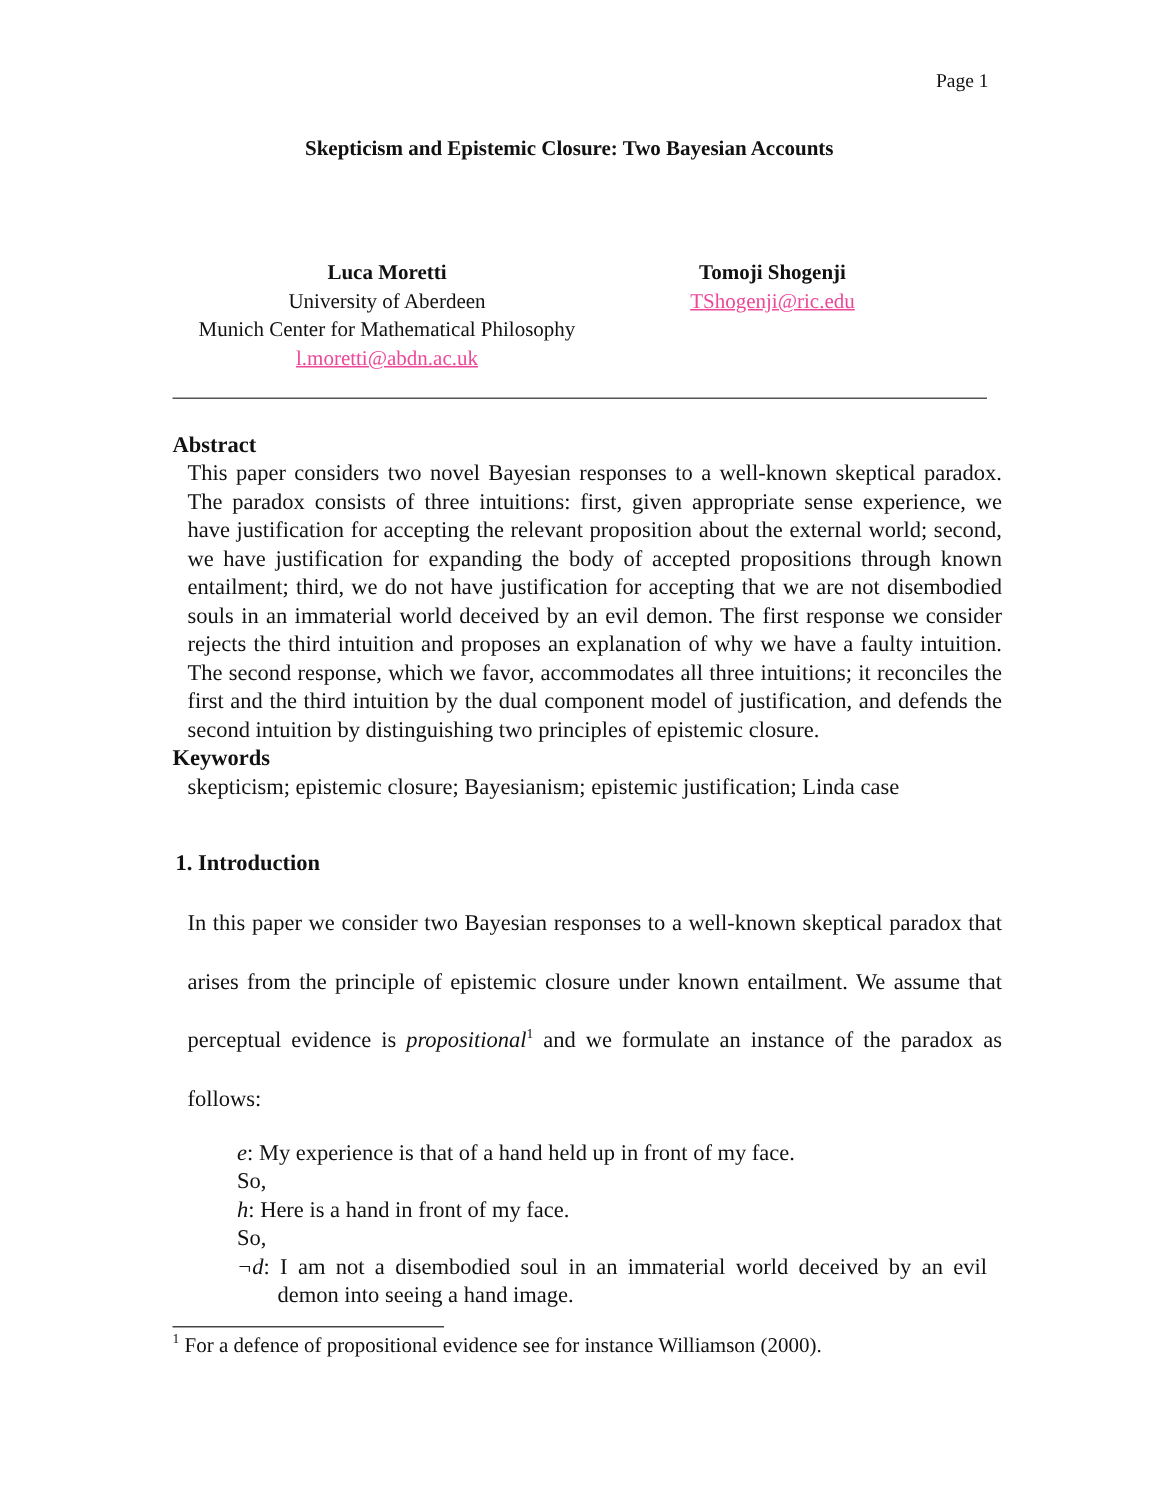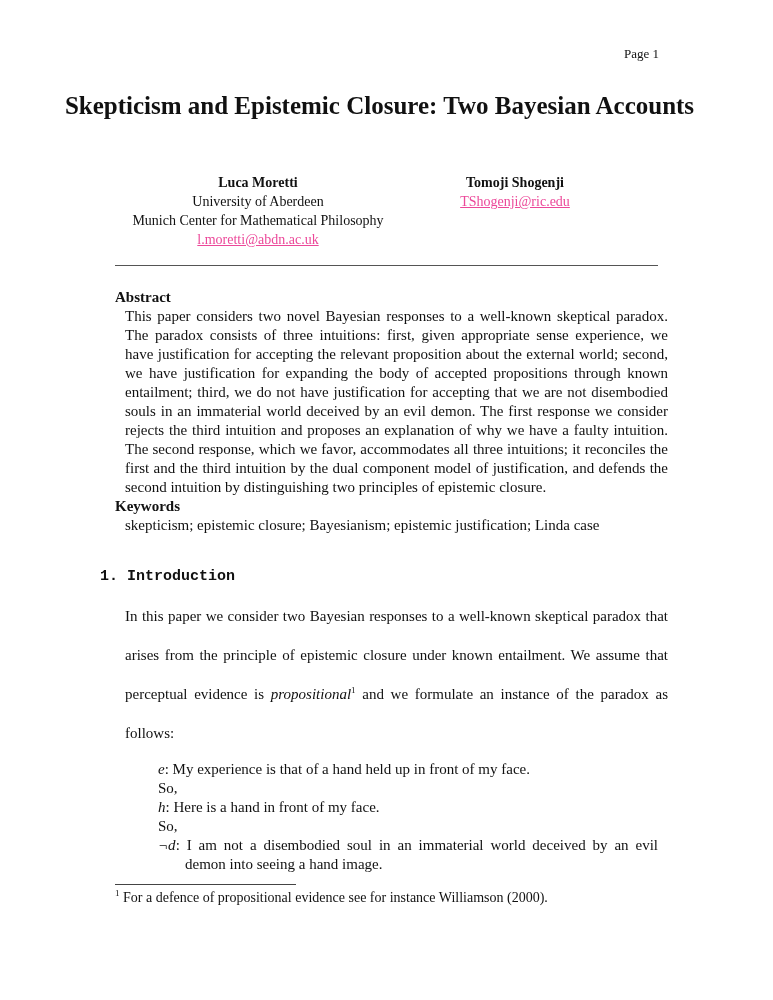--- a/index.html
+++ b/index.html
@@ -3,21 +3,21 @@
 <meta charset="utf-8">
 <style>
   html, body { margin: 0; padding: 0; background: #ffffff; }
   body {
     width: 773px; height: 1000px; position: relative; overflow: hidden;
     font-family: "Liberation Serif", "DejaVu Serif", serif;
     color: #111111;
   }
   .abs { position: absolute; }
   .page-num { right: 114px; top: 46px; font-size: 13px; }
-  .title { left: 0; width: 759px; top: 92px; text-align: center; font-weight: bold; font-size: 25px; }
+  .title { left: 0; width: 759px; top: 92px; text-align: center; font-weight: bold; font-size: 14px; }
   .author { text-align: center; font-size: 14px; line-height: 19px; }
   .author .name { font-weight: bold; }
   .author a { color: #ec4899; text-decoration: underline; }
   .a1 { left: 118px; width: 280px; top: 173px; }
   .a2 { left: 430px; width: 170px; top: 173px; }
   .rule { left: 115px; top: 265px; width: 543px; height: 1px; border-top: 1.5px solid #555; }
   .sec-head { font-weight: bold; font-size: 15px; }
   .para { font-size: 15px; line-height: 19px; text-align: justify; width: 543px; left: 125px; }
   .intro { line-height: 39px; }
   .argument { left: 158px; width: 500px; font-size: 15px; line-height: 19px; }
@@ -48,21 +48,21 @@
 </div>
 
 <div class="abs rule"></div>
 
 <div class="abs sec-head" style="left:115px; top:289px;">Abstract</div>
 <div class="abs para" style="top:307px;">This paper considers two novel Bayesian responses to a well-known skeptical paradox. The paradox consists of three intuitions: first, given appropriate sense experience, we have justification for accepting the relevant proposition about the external world; second, we have justification for expanding the body of accepted propositions through known entailment; third, we do not have justification for accepting that we are not disembodied souls in an immaterial world deceived by an evil demon. The first response we consider rejects the third intuition and proposes an explanation of why we have a faulty intuition. The second response, which we favor, accommodates all three intuitions; it reconciles the first and the third intuition by the dual component model of justification, and defends the second intuition by distinguishing two principles of epistemic closure.</div>
 
 <div class="abs sec-head" style="left:115px; top:498px;">Keywords</div>
 <div class="abs para" style="top:516px;">skepticism; epistemic closure; Bayesianism; epistemic justification; Linda case</div>
 
-<div class="abs sec-head" style="left:100px; top:568px;font-family:Liberation Mono, monospace;">1. Introduction</div>
+<div class="abs sec-head" style="left:117px; top:568px;">1. Introduction</div>
 <div class="abs para intro" style="top:597px;"><span>In this paper we consider two Bayesian responses to a well-known skeptical paradox that arises from the principle of epistemic closure under known entailment. We assume that perceptual evidence is </span><em>propositional</em><sup>1</sup><span> and we formulate an instance of the paradox as follows:</span></div>
 
 <div class="abs argument" style="top:760px;">
   <span class="arg-line"><em>e</em><span>: My experience is that of a hand held up in front of my face.</span></span>
   <span class="arg-line">So,</span>
   <span class="arg-line"><em>h</em><span>: Here is a hand in front of my face.</span></span>
   <span class="arg-line">So,</span>
   <span class="arg-line arg-hang"><em>¬d</em><span>: I am not a disembodied soul in an immaterial world deceived by an evil demon into seeing a hand image.</span></span>
 </div>
 

